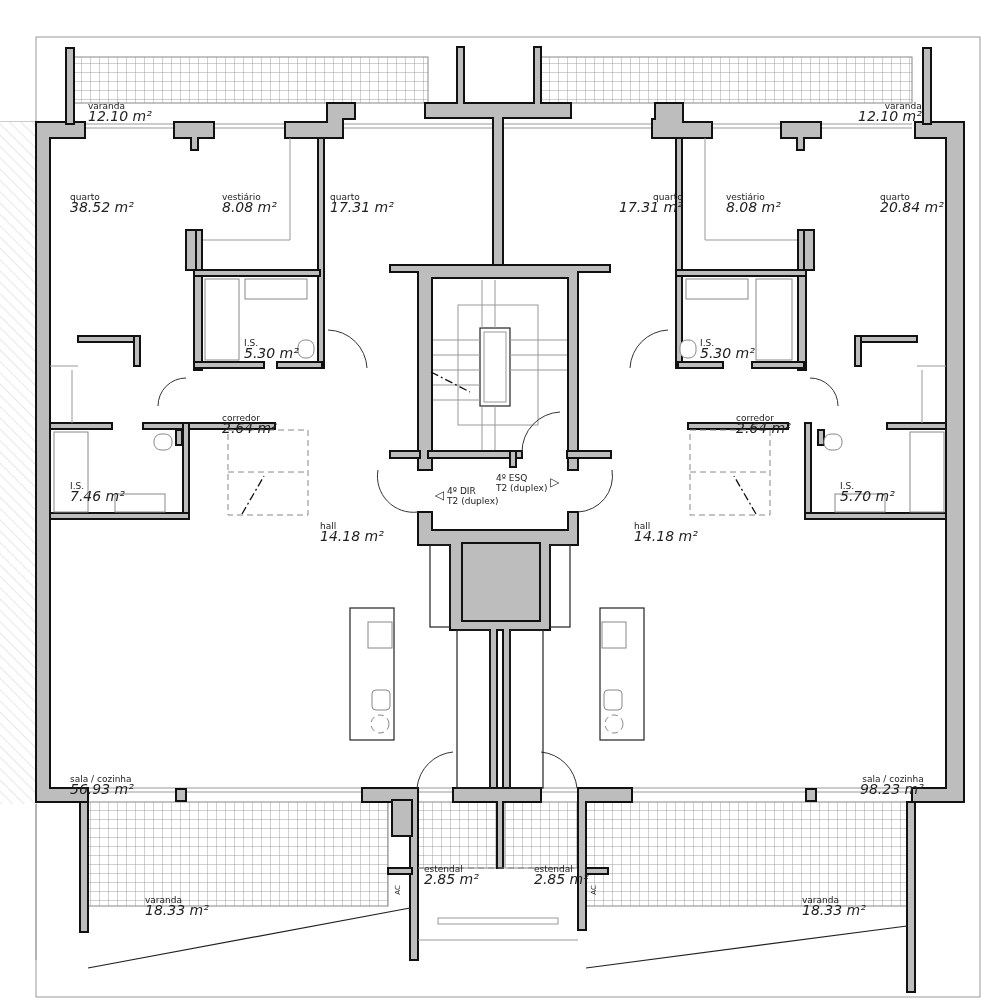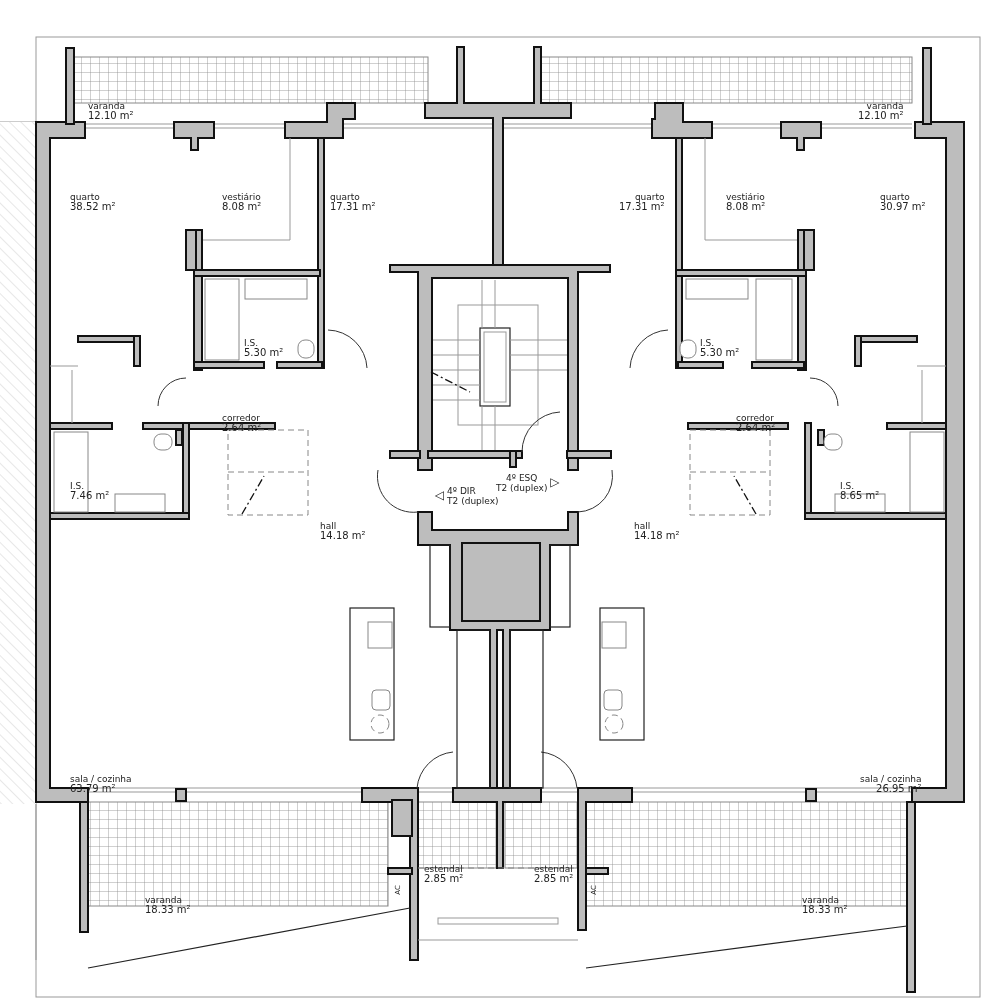--- a/index.html
+++ b/index.html
@@ -8,21 +8,21 @@
   .wall{fill:#bdbdbd;stroke:#111;stroke-width:2;}
   .thin{fill:none;stroke:#999;stroke-width:1;}
   .line{fill:none;stroke:#222;stroke-width:1.2;}
   .door{fill:none;stroke:#333;stroke-width:1;}
   .fix{fill:#fff;stroke:#888;stroke-width:1;}
   .dash{fill:none;stroke:#888;stroke-width:1;stroke-dasharray:6 4;}
   .dashdot{fill:none;stroke:#111;stroke-width:1.3;stroke-dasharray:8 3 2 3;}
   .hatch{fill:url(#hatch);}
   .tile{fill:url(#tiles);stroke:#888;stroke-width:1;}
   .lbl{position:absolute;font-size:9px;line-height:10px;color:#222;white-space:nowrap;margin-top:28px;}
-  .lbl .a{display:block;font-size:10px;}
+  .lbl .a{display:block;font-size:14px;font-style:italic;}
   .lbl.r{text-align:right;}
   .tag{position:absolute;font-size:9px;line-height:10px;color:#222;white-space:nowrap;}
   .arrow{font-size:12px;}
 </style>
 </head>
 <body>
 
 <svg id="plan" viewBox="0 0 1000 1000" xmlns="http://www.w3.org/2000/svg">
   <defs>
     <pattern id="tiles" width="9" height="9" patternUnits="userSpaceOnUse">
@@ -240,84 +240,84 @@
 <div class="lbl" style="left:70px;top:453px;">
   <span>I.S.</span>
   <span class="a">7.46 m²</span>
 </div>
 <div class="lbl" style="left:320px;top:493px;">
   <span>hall</span>
   <span class="a">14.18 m²</span>
 </div>
 <div class="lbl" style="left:70px;top:746px;">
   <span>sala / cozinha</span>
-  <span class="a">63.79 m²</span>
+  <span class="a">56.93 m²</span>
 </div>
 <div class="lbl" style="left:145px;top:867px;">
   <span>varanda</span>
   <span class="a">18.33 m²</span>
 </div>
 <div class="lbl" style="left:424px;top:836px;">
   <span>estendal</span>
   <span class="a">2.85 m²</span>
 </div>
 <div class="tag" style="left:393px;top:885px;transform:rotate(-90deg);font-size:7px;">AC</div>
 
 <div class="lbl r" style="left:858px;top:73px;">
   <span>varanda</span>
   <span class="a">12.10 m²</span>
 </div>
 <div class="lbl" style="left:880px;top:164px;">
   <span>quarto</span>
-  <span class="a">30.97 m²</span>
+  <span class="a">20.84 m²</span>
 </div>
 <div class="lbl" style="left:726px;top:164px;">
   <span>vestiário</span>
   <span class="a">8.08 m²</span>
 </div>
 <div class="lbl r" style="left:619px;top:164px;">
   <span>quarto</span>
   <span class="a">17.31 m²</span>
 </div>
 <div class="lbl" style="left:700px;top:310px;">
   <span>I.S.</span>
   <span class="a">5.30 m²</span>
 </div>
 <div class="lbl" style="left:736px;top:385px;">
   <span>corredor</span>
   <span class="a">2.64 m²</span>
 </div>
 <div class="lbl" style="left:840px;top:453px;">
   <span>I.S.</span>
-  <span class="a">8.65 m²</span>
+  <span class="a">5.70 m²</span>
 </div>
 <div class="lbl" style="left:634px;top:493px;">
   <span>hall</span>
   <span class="a">14.18 m²</span>
 </div>
 <div class="lbl r" style="left:860px;top:746px;">
   <span>sala / cozinha</span>
-  <span class="a">26.95 m²</span>
+  <span class="a">98.23 m²</span>
 </div>
 <div class="lbl" style="left:802px;top:867px;">
   <span>varanda</span>
   <span class="a">18.33 m²</span>
 </div>
 <div class="lbl" style="left:534px;top:836px;">
   <span>estendal</span>
   <span class="a">2.85 m²</span>
 </div>
 <div class="tag" style="left:589px;top:885px;transform:rotate(-90deg);font-size:7px;">AC</div>
 
 <div class="tag" style="left:435px;top:486px;">
   <span class="arrow">◁</span>
   <span style="display:inline-block;vertical-align:middle;">
     <span style="display:block;">4º DIR</span>
     <span style="display:block;">T2 (duplex)</span>
   </span>
 </div>
-<div class="tag" style="left:496px;top:473px;text-align:center;">
+<div class="tag" style="left:496px;top:473px;text-align:left;">
   <span style="display:inline-block;vertical-align:middle;">
     <span style="display:block;">4º ESQ</span>
     <span style="display:block;">T2 (duplex)</span>
   </span>
   <span class="arrow">▷</span>
 </div>
 
 </body></html>

